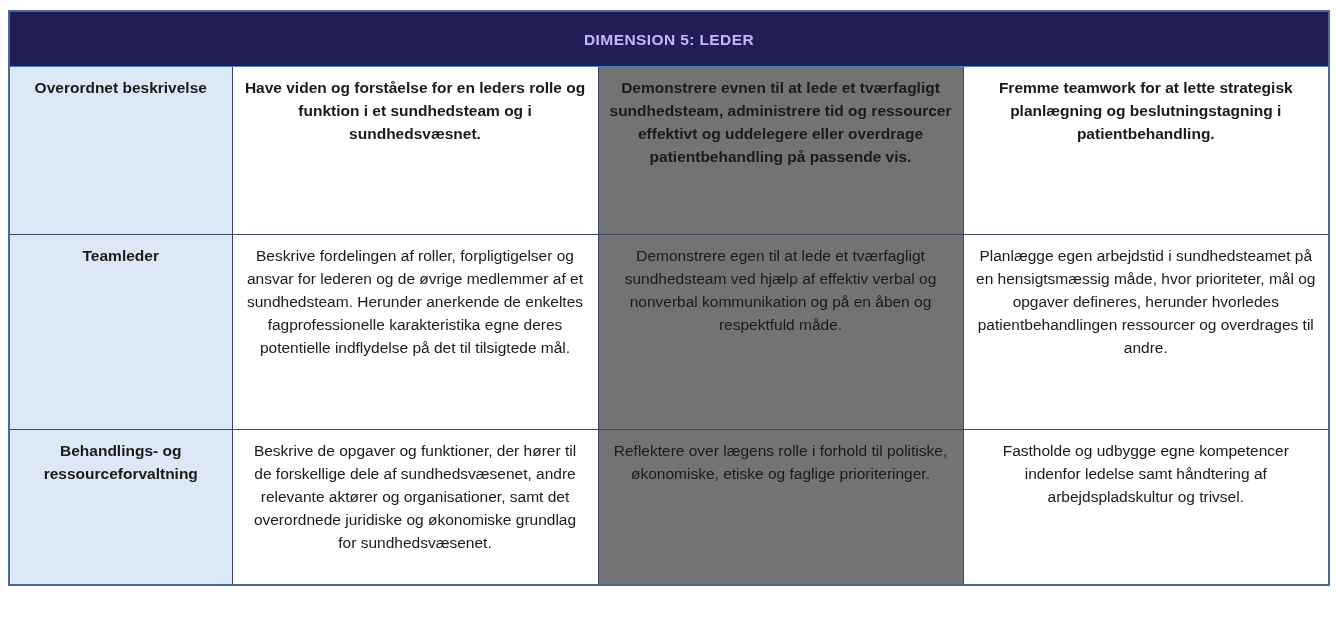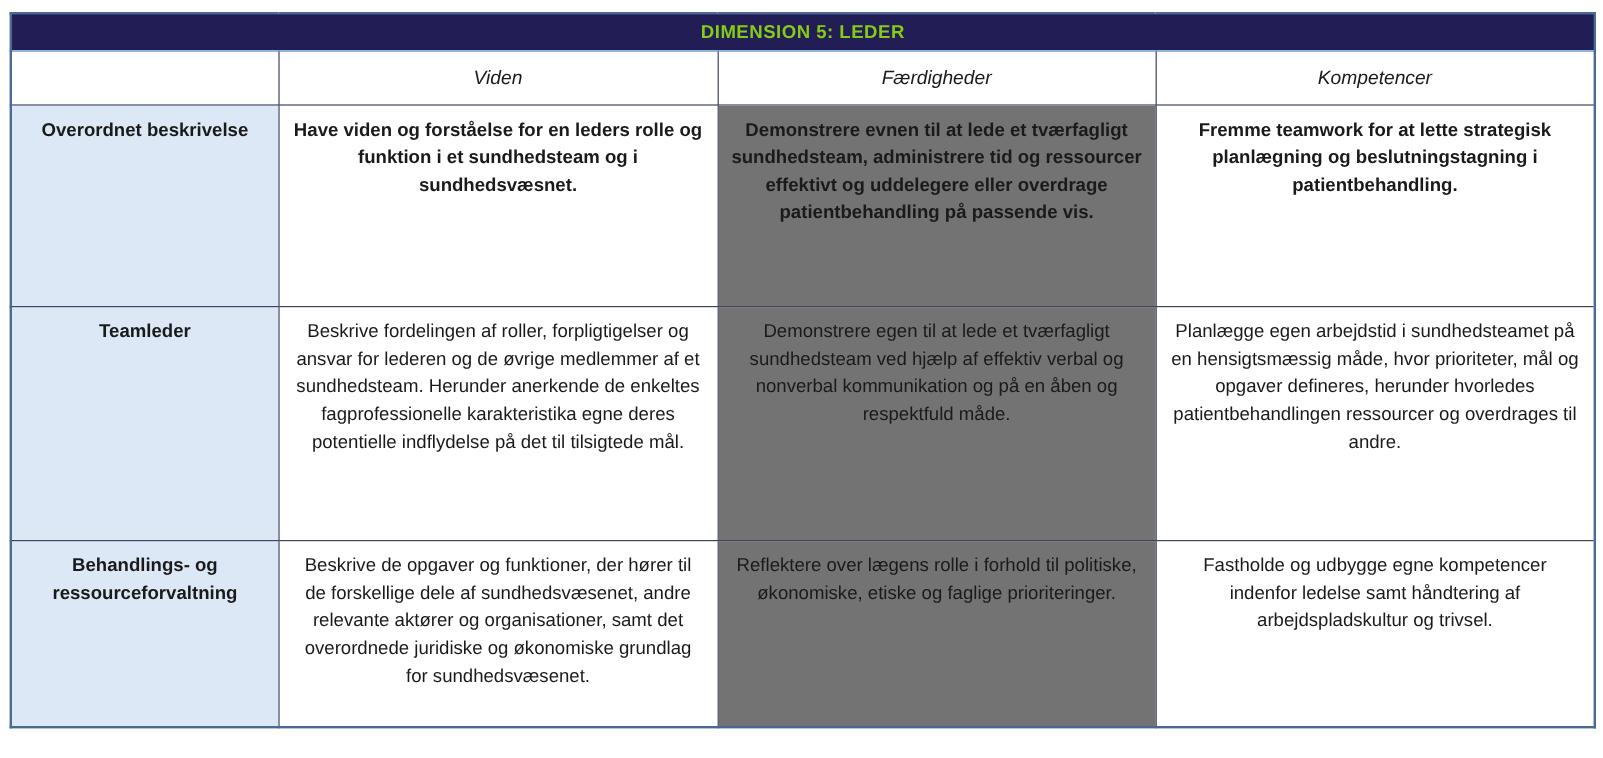--- a/index.html
+++ b/index.html
@@ -29,27 +29,27 @@
     text-align: center;
     padding: 9px 11px;
     font-size: 15.5px;
     line-height: 23px;
     overflow: hidden;
     word-wrap: break-word;
   }
   
   tr.title-row th {
     background: #221d55;
-    color: #84cc16;
+    color: #c4b5fd;
     text-align: center;
     vertical-align: middle;
     font-weight: 700;
     font-size: 15.5px;
     letter-spacing: 0.4px;
-    padding: 0 8px;
+    padding: 12px 8px;
     height: 30px;
     border: 1px solid #221d55;
     border-bottom: 1px solid #4a84c8;
   }
   
   tr.head-row th {
     font-weight: 400;
     font-style: italic;
     text-align: center;
     vertical-align: middle;
@@ -77,26 +77,20 @@
     <colgroup>
       <col style="width:223px">
       <col style="width:366px">
       <col style="width:365px">
       <col style="width:366px">
     </colgroup>
     <thead>
       <tr class="title-row">
         <th colspan="4">DIMENSION 5: LEDER</th>
       </tr>
-      <tr class="head-row">
-        <th class="cell-blue"></th>
-        <th class="cell-white">Viden</th>
-        <th class="cell-blue">Færdigheder</th>
-        <th class="cell-white">Kompetencer</th>
-      </tr>
     </thead>
     <tbody>
       <tr class="r1">
         <td class="row-label">Overordnet beskrivelse</td>
         <td class="cell-white bold-cell">Have viden og forståelse for en leders rolle og funktion i et sundhedsteam og i sundhedsvæsnet.</td>
         <td class="cell-blue bold-cell">Demonstrere evnen til at lede et tværfagligt sundhedsteam, administrere tid og ressourcer effektivt og uddelegere eller overdrage patientbehandling på passende vis.</td>
         <td class="cell-white bold-cell">Fremme teamwork for at lette strategisk planlægning og beslutningstagning i patientbehandling.</td>
       </tr>
       <tr class="r2">
         <td class="row-label">Teamleder</td>

